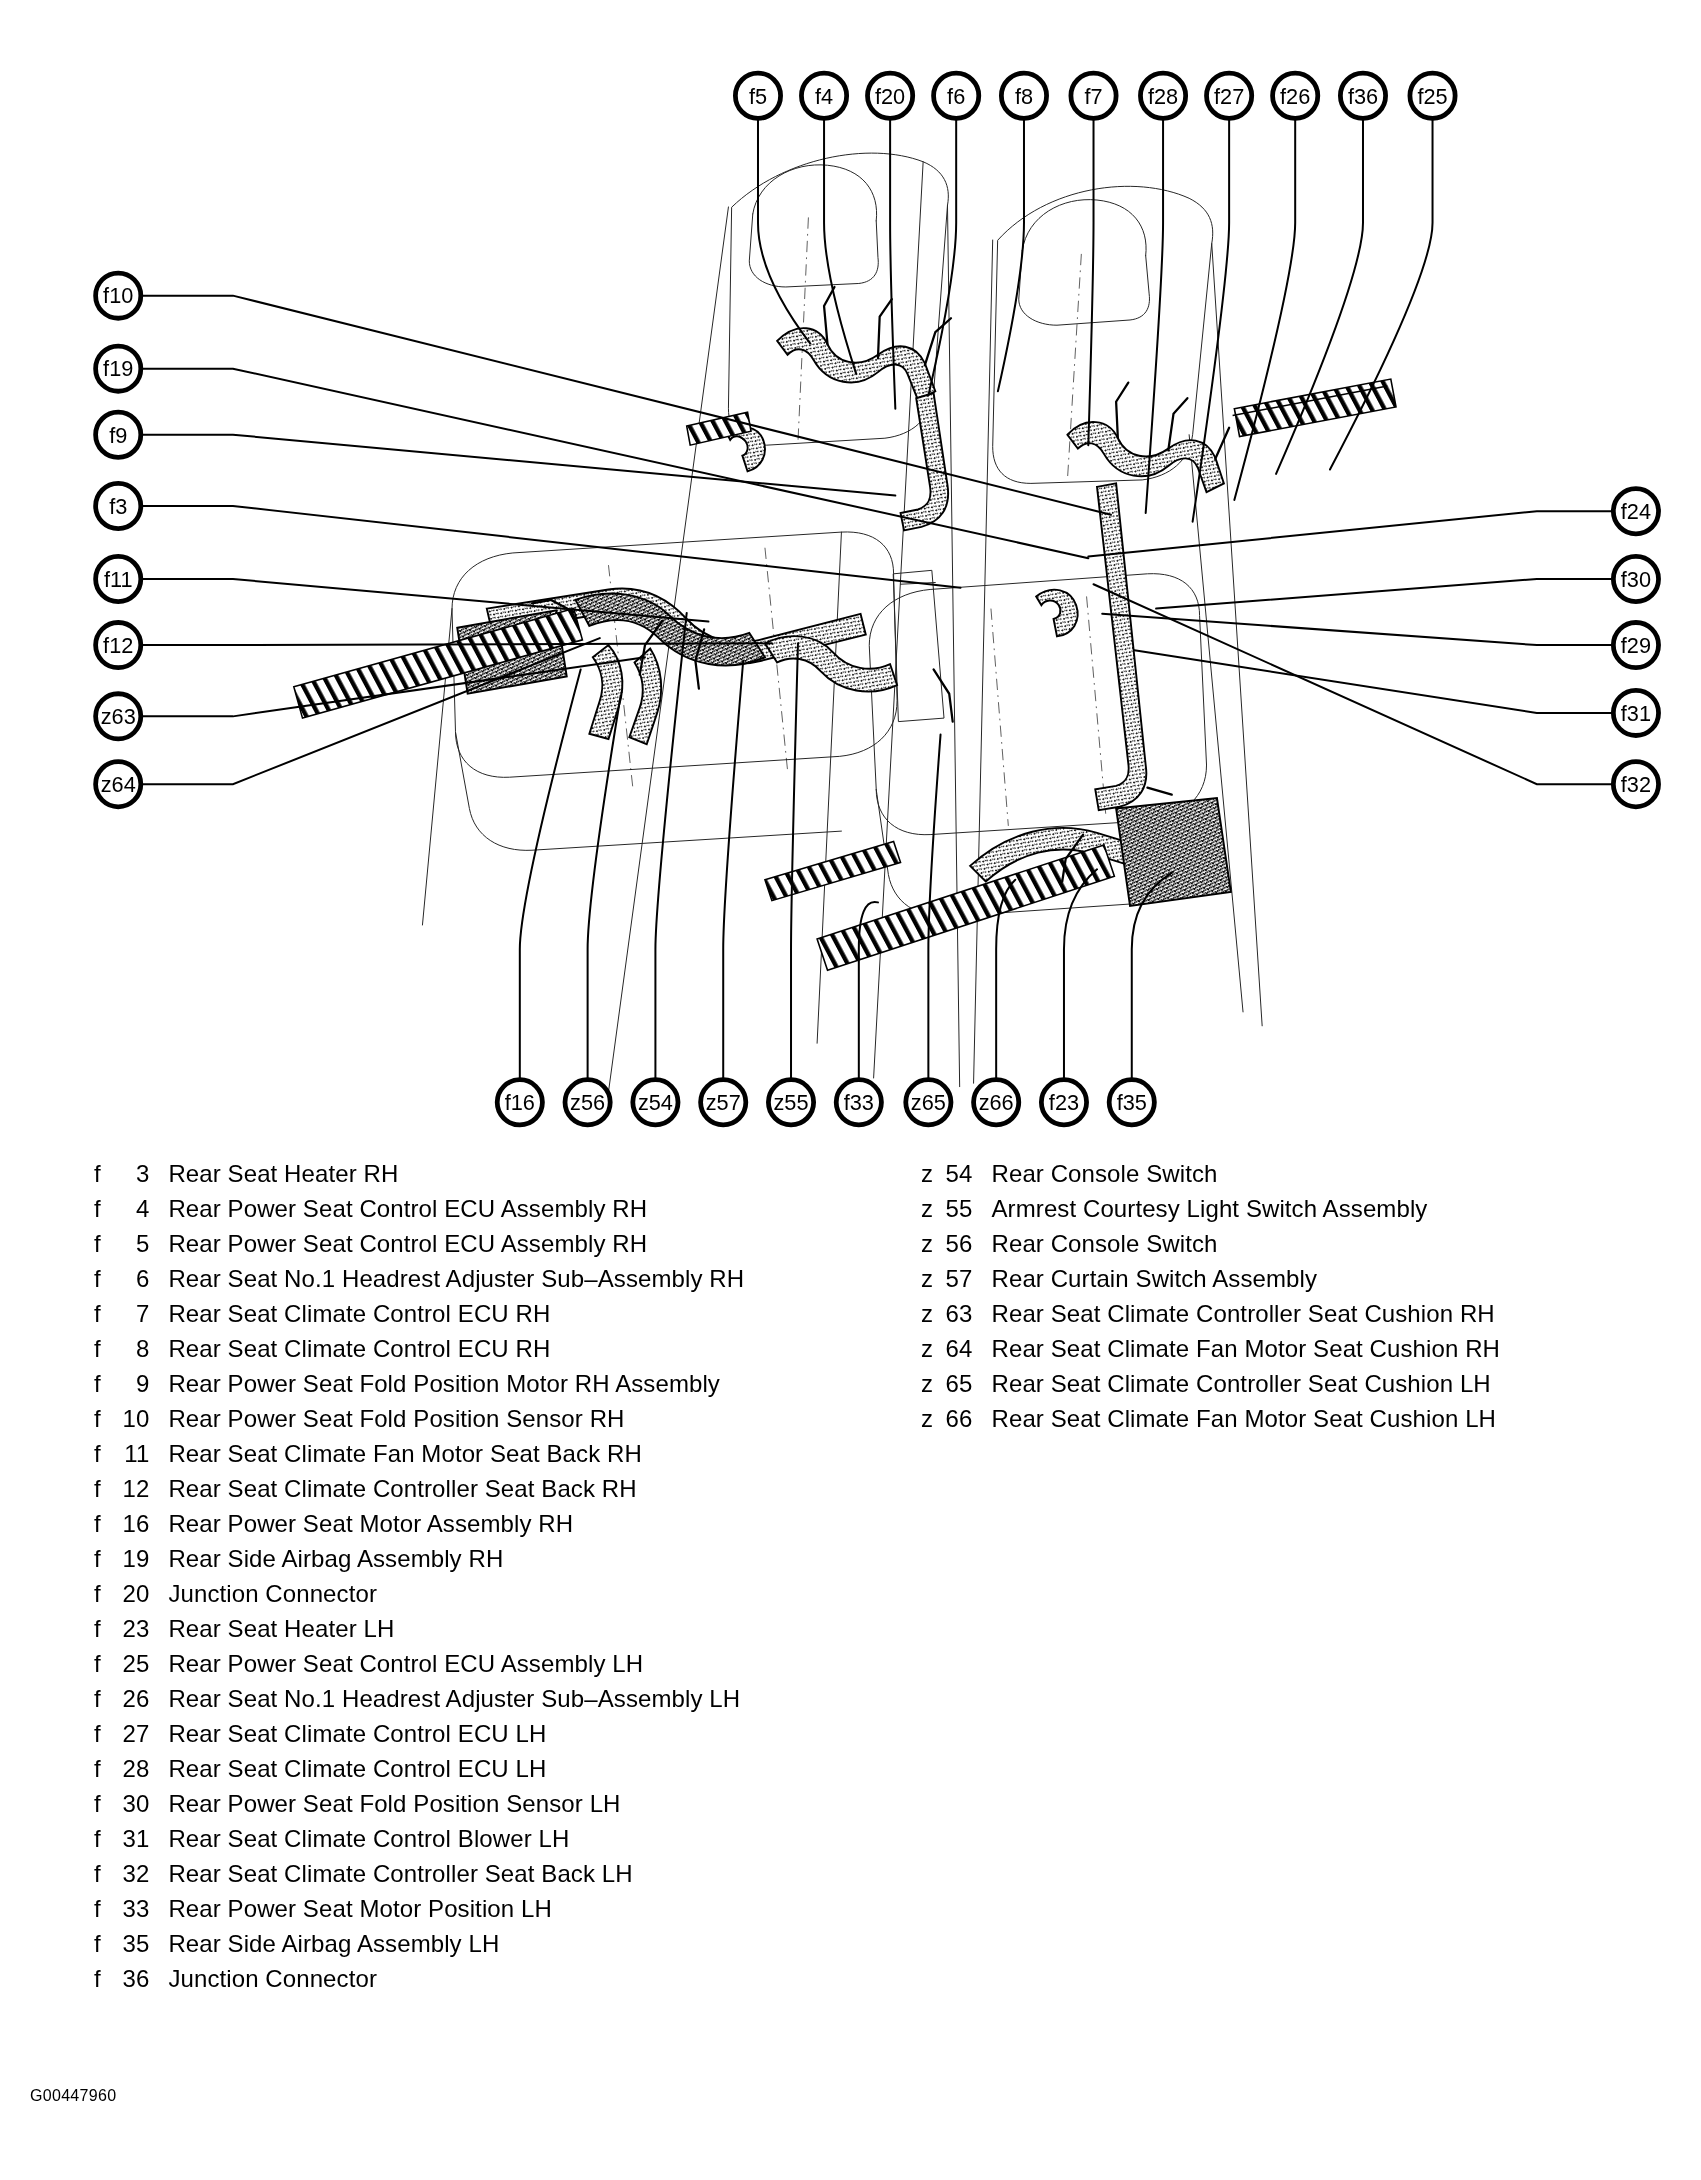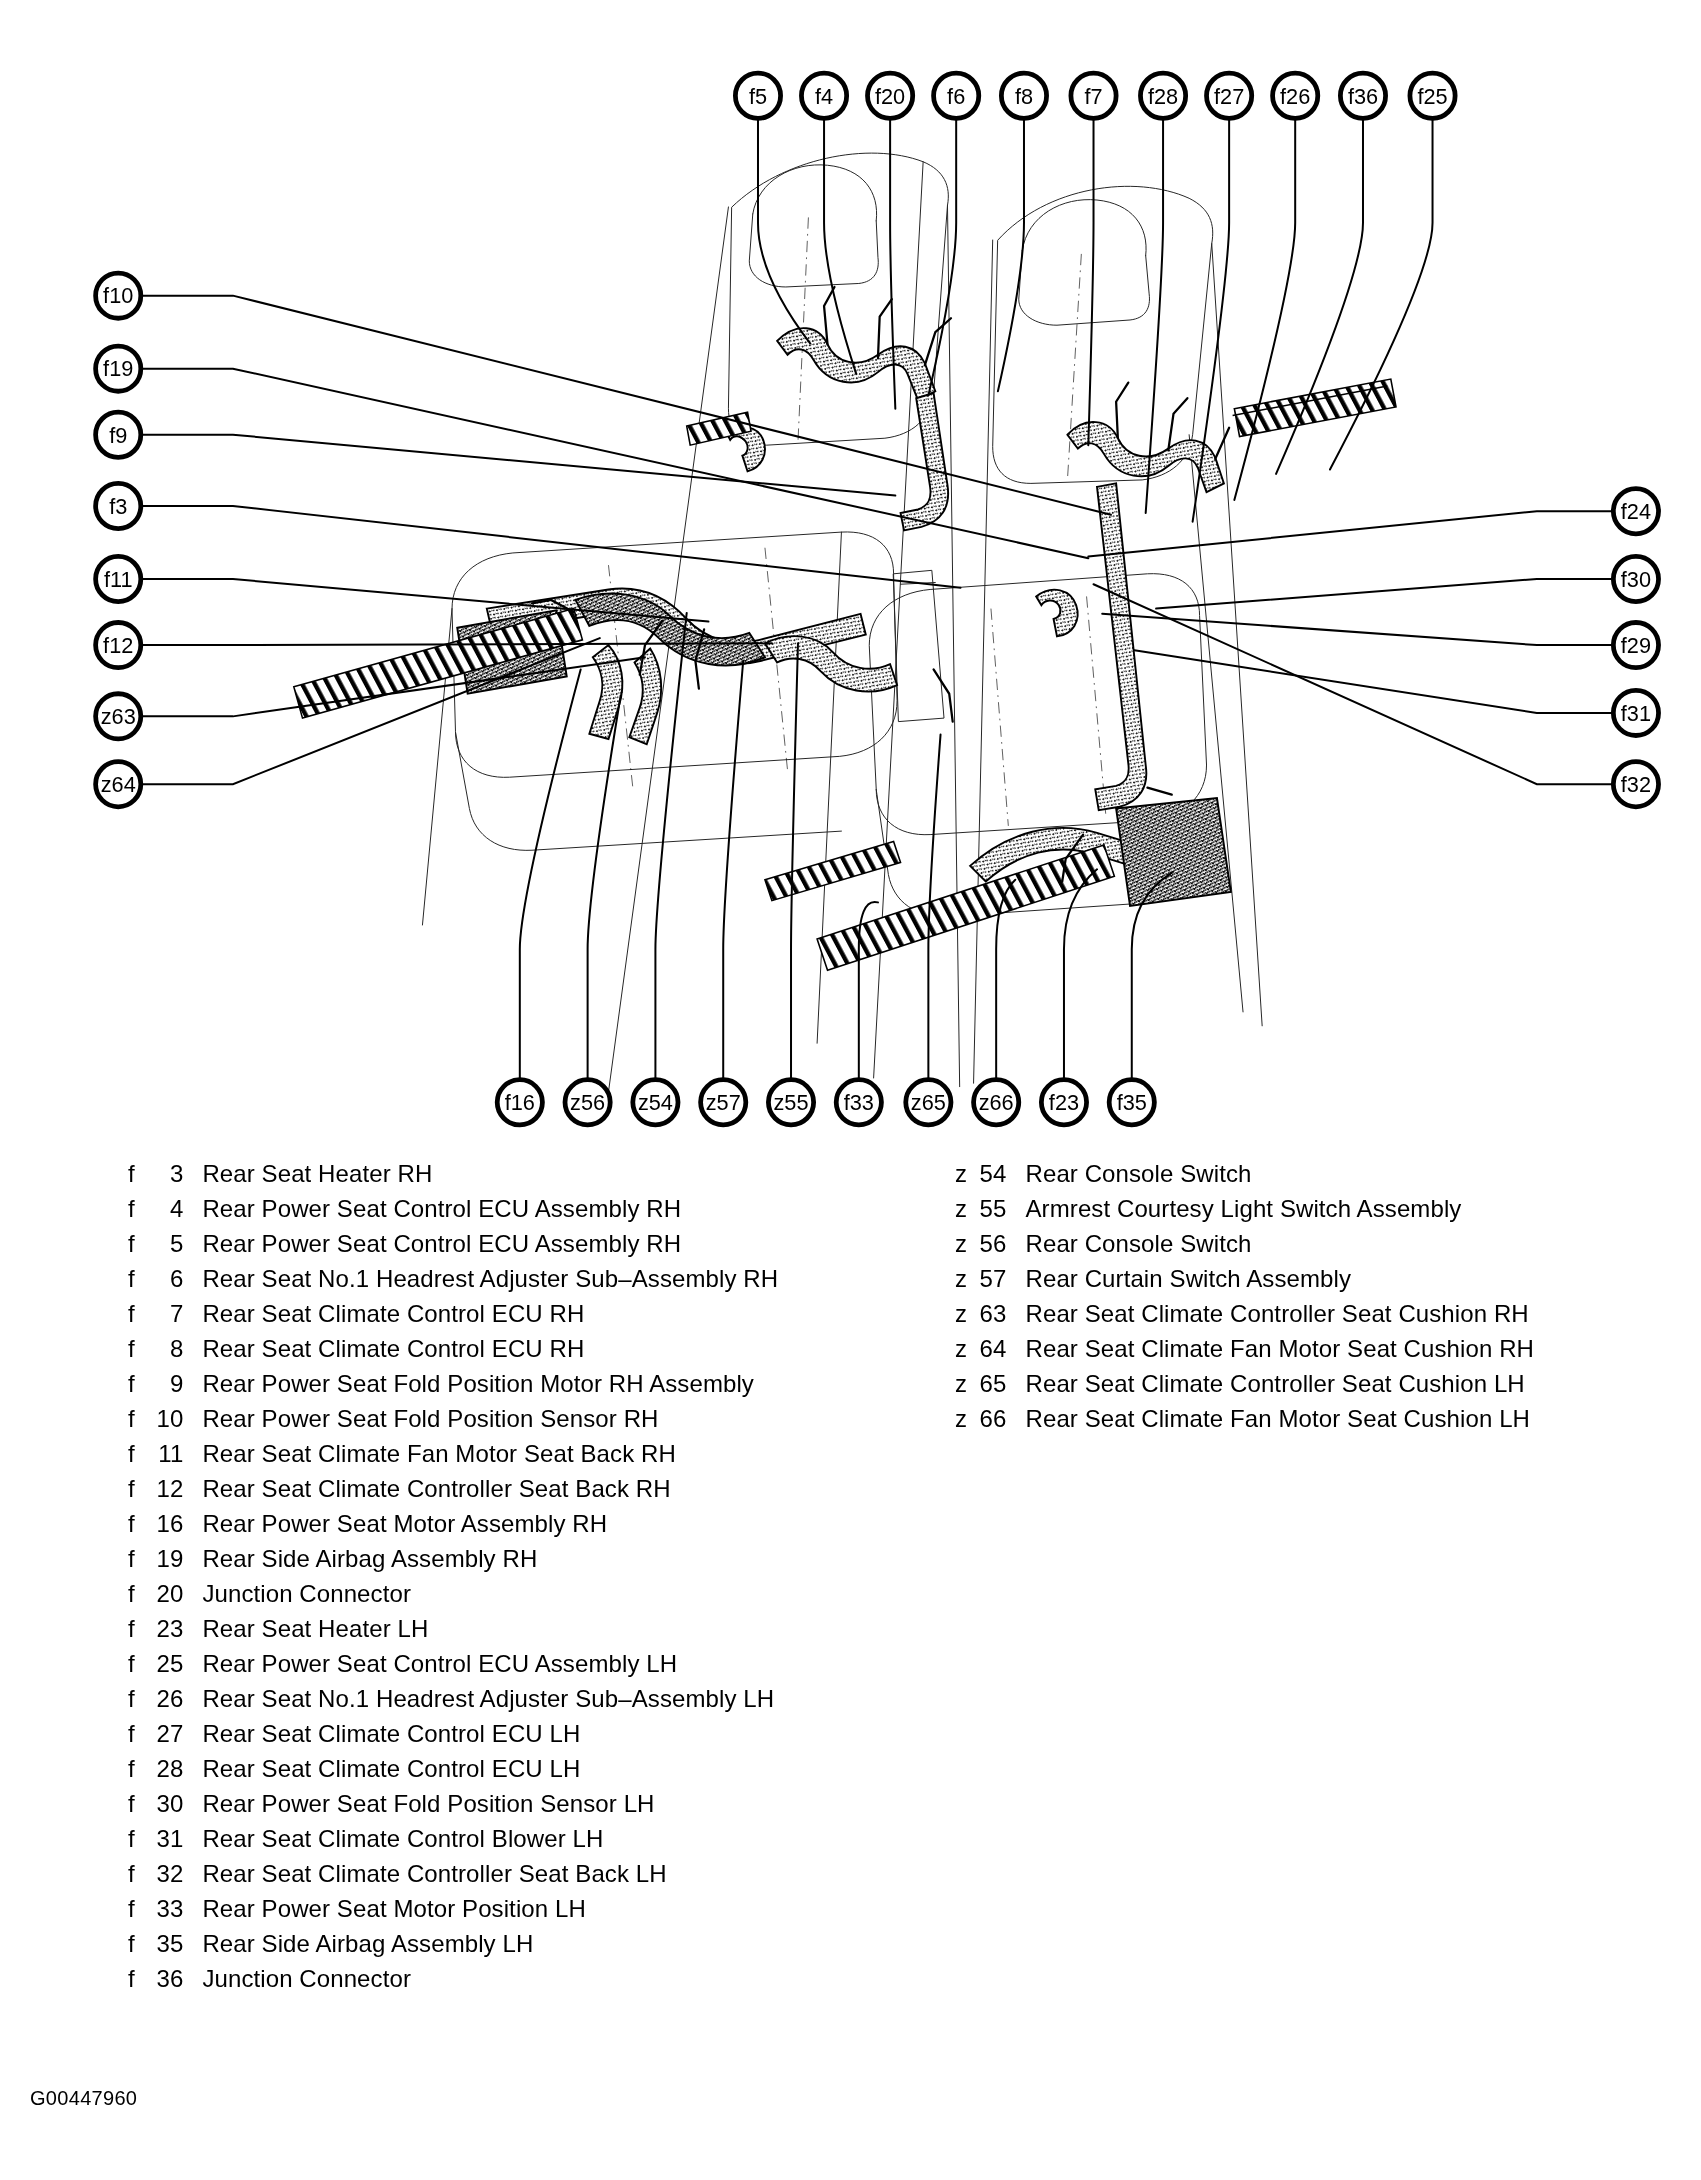--- a/index.html
+++ b/index.html
@@ -6,31 +6,31 @@
   body{width:1702px;height:2180px;position:relative;
        font-family:"Liberation Sans","DejaVu Sans",sans-serif;color:#000;
        -webkit-font-smoothing:none;overflow:hidden;}
 
   
   #diagram-wrap{position:absolute;left:0;top:0;width:1492px;height:1165px;}
   #diagram-svg{position:absolute;left:0;top:0;width:1702px;height:1165px;display:block;}
 
   
   #legend{position:absolute;left:0;top:1156px;width:1702px;height:904px;}
-  .legend-col{position:absolute;top:0;margin-left:34px;}
+  .legend-col{position:absolute;top:0;}
   #legend-col-left{left:94px;}
   #legend-col-right{left:921px;}
   .legend-row{height:35px;line-height:35px;white-space:nowrap;font-size:24px;letter-spacing:0.1px;}
   .lg-prefix{display:inline-block;width:17.4px;text-align:left;}
   .lg-num{display:inline-block;width:38px;text-align:right;}
   .lg-desc{display:inline-block;padding-left:19px;}
   #legend-col-right .lg-prefix{width:16.5px;}
   #legend-col-right .lg-num{width:35px;}
 
-  #doc-code{position:absolute;left:30px;top:2087px;font-size:20px;letter-spacing:0.3px;}
+  #doc-code{position:absolute;left:30px;top:2087px;font-size:16px;letter-spacing:0.3px;}
 
   .cal-text{font-size:25px;font-family:"Liberation Sans","DejaVu Sans",sans-serif;}
 </style>
 </head>
 <body>
 
 <div id="diagram-wrap">
   <svg id="diagram-svg" viewBox="0 0 1958 1340" xmlns="http://www.w3.org/2000/svg">
     <defs>
 

